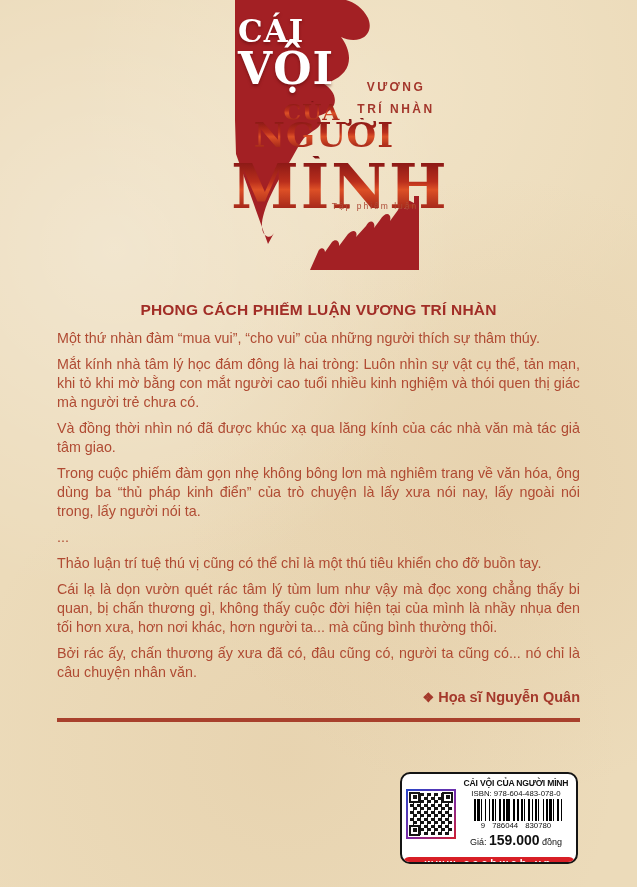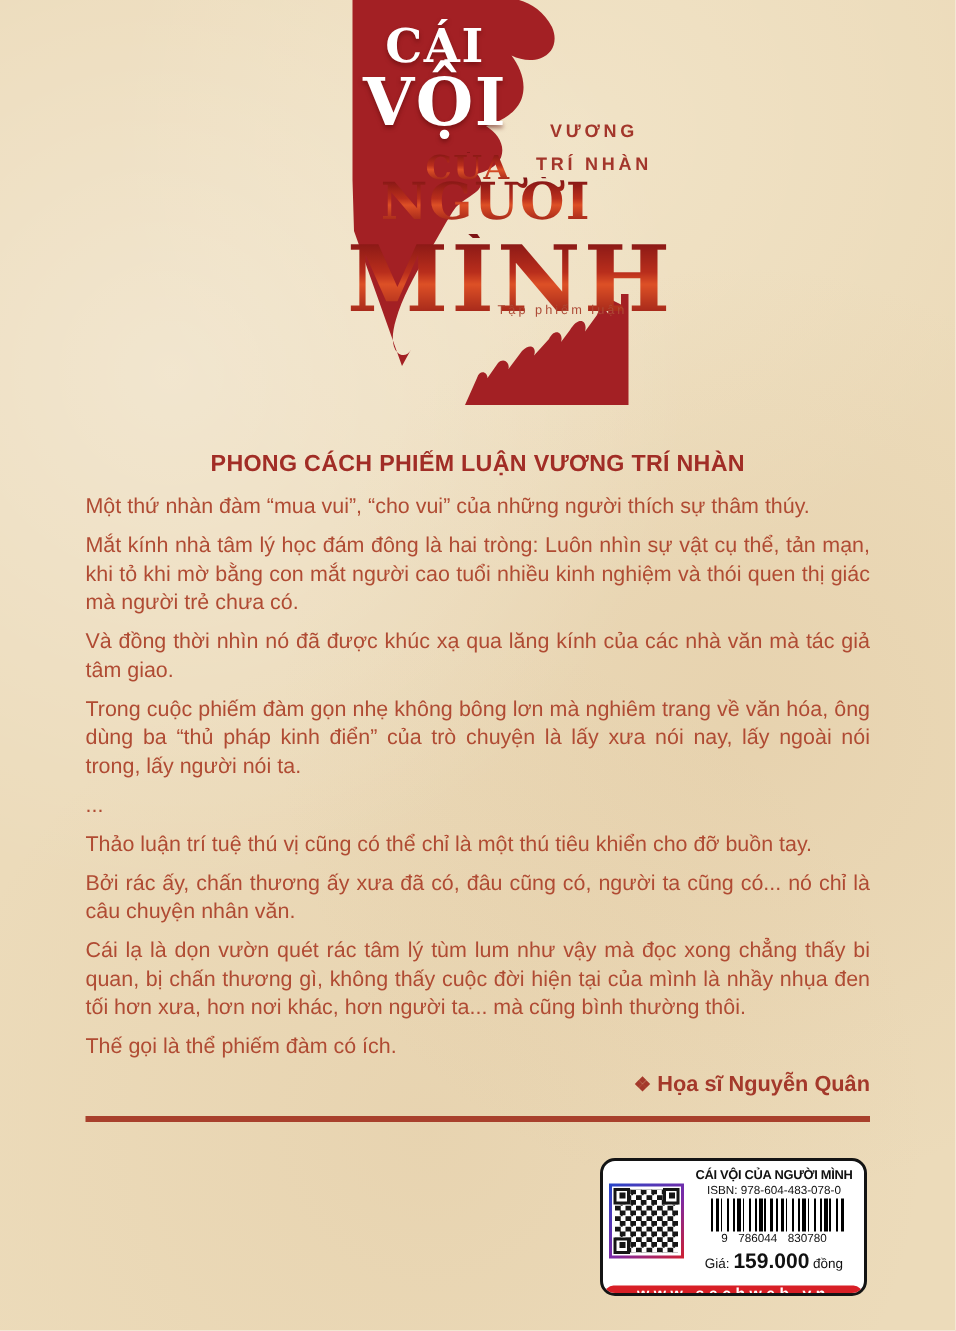--- a/index.html
+++ b/index.html
@@ -13,21 +13,21 @@
       radial-gradient(circle at 78% 55%, rgba(199,158,104,.14), transparent 45%),
       radial-gradient(circle at 45% 85%, rgba(199,158,104,.12), transparent 40%),
       radial-gradient(circle at 60% 10%, rgba(255,250,235,.25), transparent 35%),
       #ecdbba;
   }
 
   
   .logo{position:absolute;left:0;top:0;width:637px;height:285px;}
   .logo svg{position:absolute;left:228px;top:0;}
   .title-white{
-    position:absolute;left:238px;top:16px;width:104px;text-align:center;
+    position:absolute;left:238px;top:16px;width:104px;
     font-family:"DejaVu Serif",serif;font-weight:bold;color:#fff;
     text-shadow:0 2px 3px rgba(90,10,10,.55);line-height:1;
   }
   .title-white .l1{display:block;font-size:31px;letter-spacing:1px;}
   .title-white .l2{display:block;font-size:44px;margin-top:0;letter-spacing:1px;}
   .logo-author{
     position:absolute;left:350px;top:55px;width:92px;text-align:center;
     font-weight:bold;font-size:12px;letter-spacing:2.5px;line-height:22px;color:#a3362b;margin-top:21px;
   }
   .grad-text{
@@ -156,23 +156,22 @@
   </div>
 
   <div class="content">
     <h1>PHONG CÁCH PHIẾM LUẬN VƯƠNG TRÍ NHÀN</h1>
     <p>Một thứ nhàn đàm “mua vui”, “cho vui” của những người thích sự thâm thúy.</p>
     <p>Mắt kính nhà tâm lý học đám đông là hai tròng: Luôn nhìn sự vật cụ thể, tản mạn, khi tỏ khi mờ bằng con mắt người cao tuổi nhiều kinh nghiệm và thói quen thị giác mà người trẻ chưa có.</p>
     <p>Và đồng thời nhìn nó đã được khúc xạ qua lăng kính của các nhà văn mà tác giả tâm giao.</p>
     <p>Trong cuộc phiếm đàm gọn nhẹ không bông lơn mà nghiêm trang về văn hóa, ông dùng ba “thủ pháp kinh điển” của trò chuyện là lấy xưa nói nay, lấy ngoài nói trong, lấy người nói ta.</p>
     <p>...</p>
     <p>Thảo luận trí tuệ thú vị cũng có thể chỉ là một thú tiêu khiển cho đỡ buồn tay.</p>
+    <p>Cái lạ là dọn vườn quét rác tâm lý tùm lum như vậy mà đọc xong chẳng thấy bi quan, bị chấn thương gì, không thấy cuộc đời hiện tại của mình là nhầy nhụa đen tối hơn xưa, hơn nơi khác, hơn người ta... mà cũng bình thường thôi.</p>
     <p>Bởi rác ấy, chấn thương ấy xưa đã có, đâu cũng có, người ta cũng có... nó chỉ là câu chuyện nhân văn.</p>
-    <p>Cái lạ là dọn vườn quét rác tâm lý tùm lum như vậy mà đọc xong chẳng thấy bi quan, bị chấn thương gì, không thấy cuộc đời hiện tại của mình là nhầy nhụa đen tối hơn xưa, hơn nơi khác, hơn người ta... mà cũng bình thường thôi.</p>
-    <p>Thế gọi là thể phiếm đàm có ích.</p>
     <div class="attribution">
       <span class="orn">❖</span><span>Họa sĩ Nguyễn Quân</span>
     </div>
     <div class="rule"></div>
   </div>
 
   <div class="price-label">
     <div class="label-main">
       <div class="qr-border">
         <div class="qr-inner">

